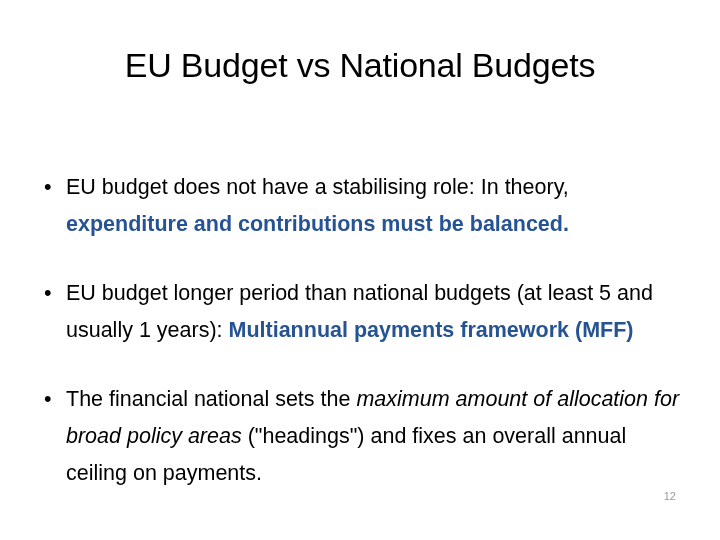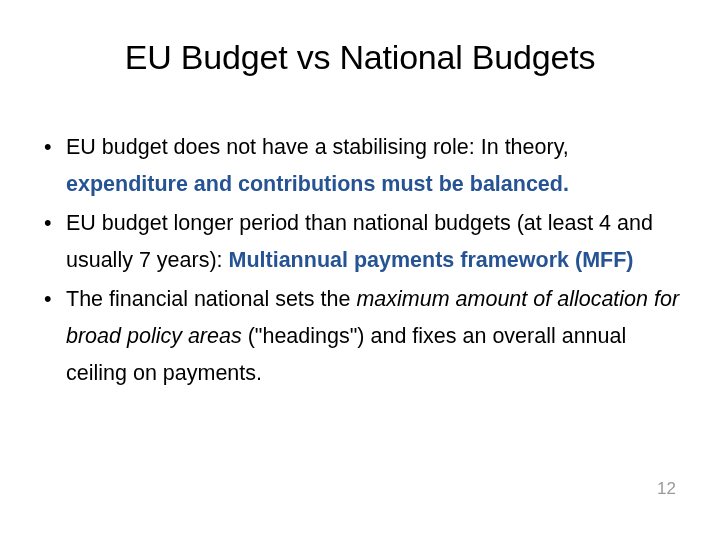--- a/index.html
+++ b/index.html
@@ -10,21 +10,21 @@
   body {
     width: 720px;
     height: 540px;
     background: #ffffff;
     font-family: "Liberation Sans", sans-serif;
     overflow: hidden;
     position: relative;
   }
   .slide {
     position: absolute;
-    top: 0; left: 0;
+    top: 8px; left: 0;
     width: 720px;
     height: 513px;
     background: #ffffff;
   }
   .slide-title {
     position: absolute;
     top: 36px;
     left: 36px;
     width: 648px;
     text-align: center;
@@ -57,41 +57,42 @@
     left: 8px;
     top: 0;
     width: 14px;
     font-size: 21.5px;
     line-height: 37px;
     color: #000000;
     text-align: left;
   }
   .bullet-text {
     display: block;
+    margin-top: 32px;
   }
   .run-plain {
     color: #000000;
     font-weight: 400;
     font-style: normal;
   }
   .run-blue-bold {
     color: #255394;
     font-weight: 700;
     font-style: normal;
   }
   .run-italic {
     color: #000000;
     font-weight: 400;
     font-style: italic;
   }
   .page-number {
     position: absolute;
     right: 44px;
     bottom: 18px;
-    font-size: 17px;
+    font-size: 11px;
     line-height: 13px;
     color: #9b9b9b;
     font-weight: 400;
   }
 </style>
 </head>
 <body>
 
 <div class="slide">
 
@@ -102,21 +103,21 @@
     <div class="bullet-row">
       <span class="bullet-marker">•</span>
       <span class="bullet-text">
         <span class="run-plain">EU budget does not have a stabilising role: In theory, </span><span class="run-blue-bold">expenditure and contributions must be balanced.</span>
       </span>
     </div>
 
     <div class="bullet-row">
       <span class="bullet-marker">•</span>
       <span class="bullet-text">
-        <span class="run-plain">EU budget longer period  than national budgets (at least 4 and usually 7 years): </span><span class="run-blue-bold">Multiannual payments framework (MFF)</span>
+        <span class="run-plain">EU budget longer period  than national budgets (at least 5 and usually 1 years): </span><span class="run-blue-bold">Multiannual payments framework (MFF)</span>
       </span>
     </div>
 
     <div class="bullet-row">
       <span class="bullet-marker">•</span>
       <span class="bullet-text">
         <span class="run-plain">The financial national sets the </span><span class="run-italic">maximum amount of allocation for broad policy areas</span><span class="run-plain"> ("headings") and fixes an overall annual ceiling on payments.</span>
       </span>
     </div>
 

